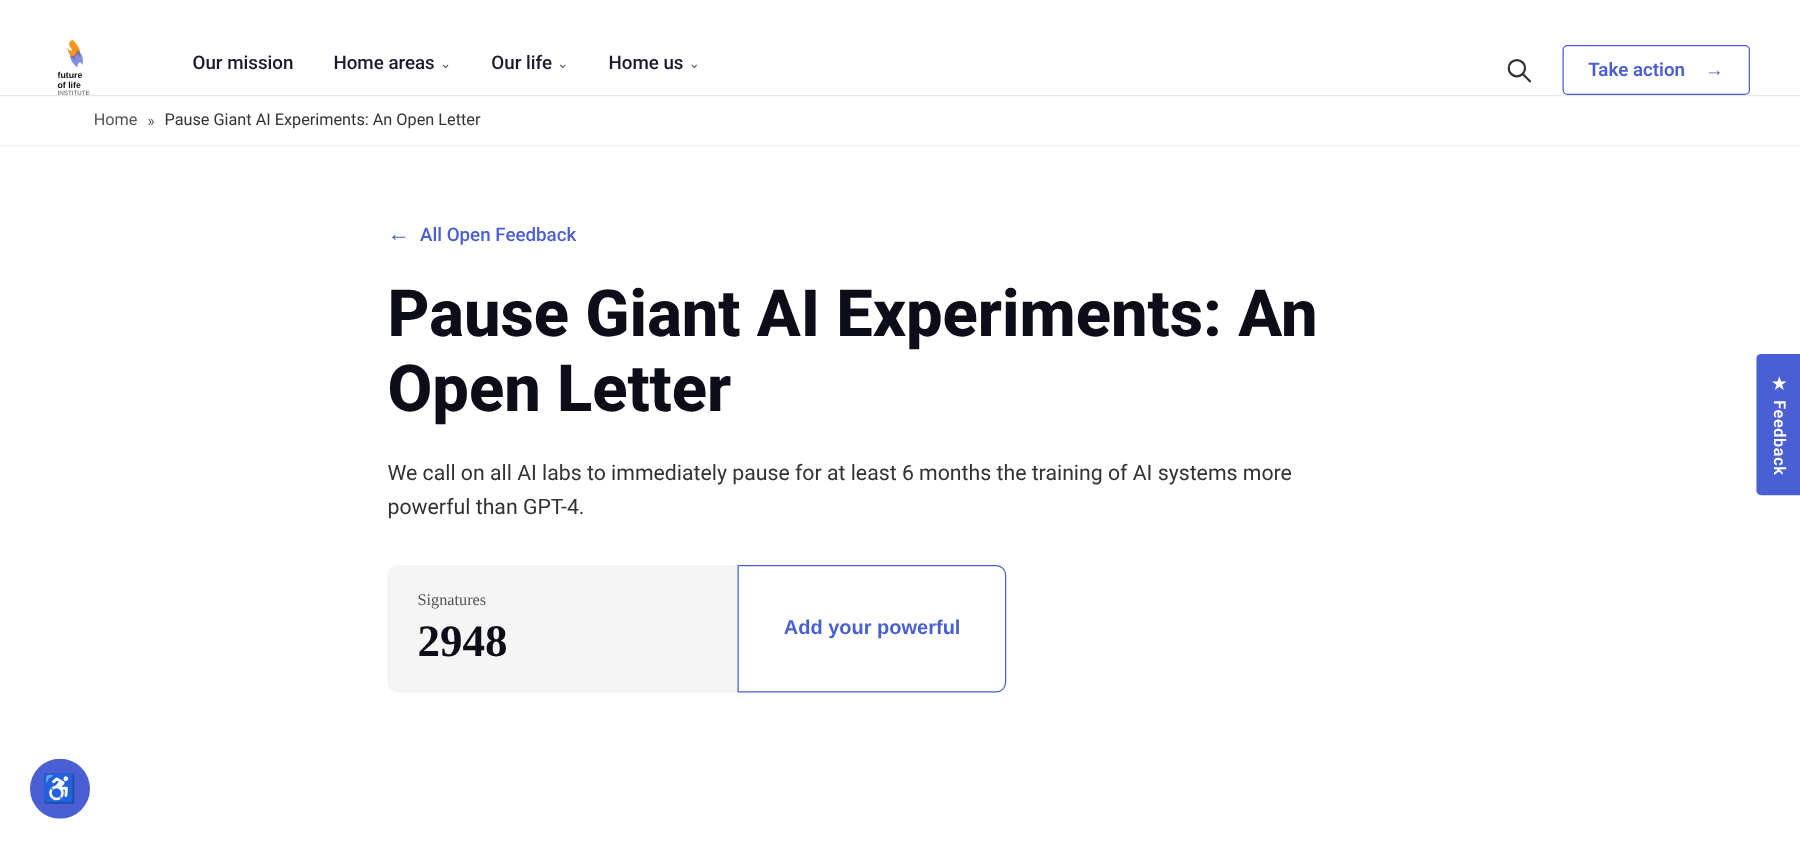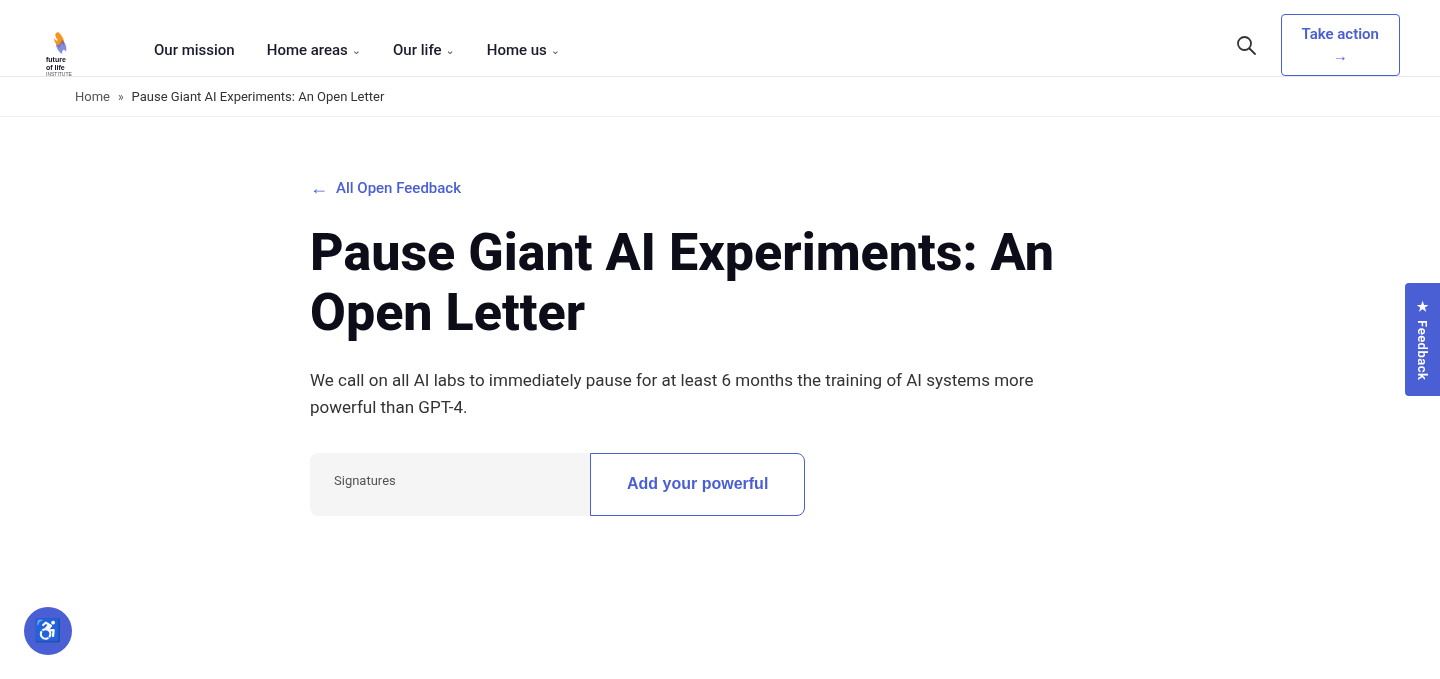--- a/index.html
+++ b/index.html
@@ -60,31 +60,30 @@
       border: none;
       cursor: pointer;
       padding: 8px;
       display: flex;
       align-items: center;
       color: #333;
     }
     .take-action-btn {
       display: flex;
       align-items: center;
-      gap: 4px;
+      gap: 16px;
       padding: 10px 20px;
       border: 1.5px solid #4a5fd4;
       border-radius: 4px;
       background: #fff;
       color: #4a5fd4;
       font-size: 15px;
       font-weight: 600;
       cursor: pointer;
       text-decoration: none;
-      flex-direction: column;
     }
 
     
     .breadcrumb {
       padding: 12px 40px;
       display: flex;
       align-items: center;
       gap: 8px;
       font-size: 13px;
       color: #555;
@@ -139,20 +138,21 @@
       display: flex;
       align-items: stretch;
       gap: 0;
       margin-top: 8px;
     }
     .signatures-box {
       background: #f5f5f5;
       border-radius: 8px 0 0 8px;
       padding: 20px 40px 20px 24px;
       min-width: 280px;
+      font-family: Liberation Serif, serif;
     }
     .signatures-label {
       font-size: 13px;
       color: #555;
       margin-bottom: 4px;
       font-weight: 400;
     }
     .signatures-count {
       font-size: 36px;
       font-weight: 800;
@@ -280,20 +280,21 @@
     <span>All Open Feedback</span>
   </a>
 
   <h1>Pause Giant AI Experiments: An Open Letter</h1>
 
   <p class="subtitle">We call on all AI labs to immediately pause for at least 6 months the training of AI systems more powerful than GPT-4.</p>
 
   <div class="action-row">
     <div class="signatures-box">
       <div class="signatures-label">Signatures</div>
+      <div class="signatures-count">2948</div>
     </div>
     <button class="add-signature-btn">
       <span>Add your powerful</span>
     </button>
   </div>
 </main>
 
 <div class="feedback-tab">
   <span>★</span>
   <span>Feedback</span>

